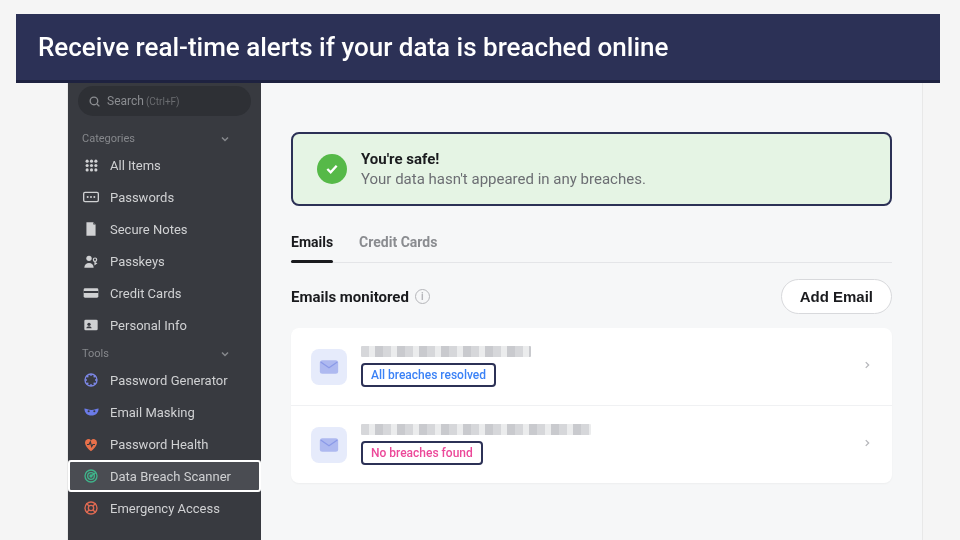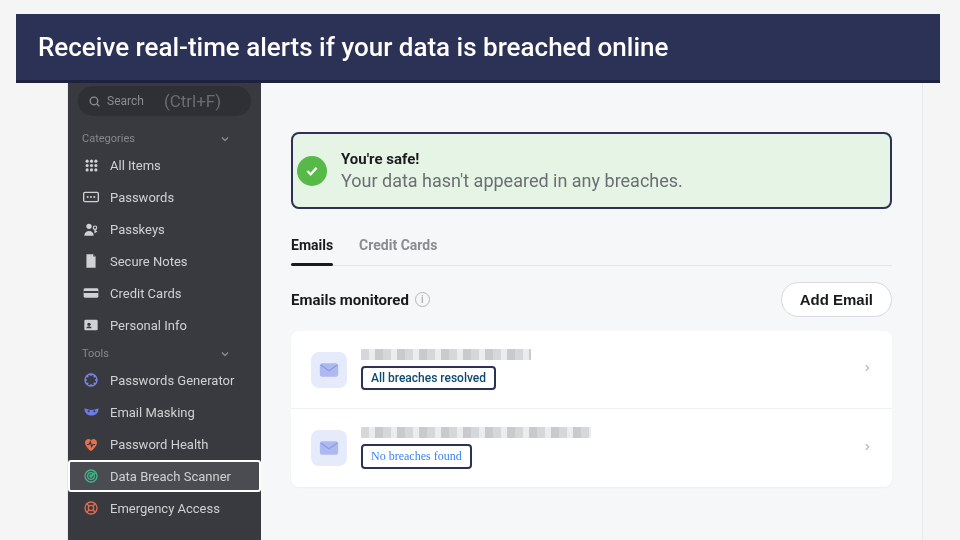--- a/index.html
+++ b/index.html
@@ -50,21 +50,21 @@
       background: #2e3035;
       border-radius: 16px;
       height: 30px;
       display: flex;
       align-items: center;
       padding: 0 10px;
       color: #8a8c90;
     }
     .search svg { flex-shrink: 0; }
     .search-text { margin-left: 6px; font-size: 12px; }
-    .search-shortcut { color: #6a6c70; font-size: 17px; margin-left: 20px; }
+    .search-shortcut { color: #6a6c70; font-size: 10px; margin-left: 2px; }
     .section-header {
       display: flex;
       align-items: center;
       justify-content: space-between;
       padding: 6px 30px 4px 14px;
       color: #86888c;
       font-size: 11px;
     }
     .section-header svg { color: #86888c; }
     .nav-item {
@@ -97,37 +97,37 @@
       flex: 1;
       background: #f6f7f8;
       padding: 0 30px;
       overflow: hidden;
     }
     .safe-card {
       margin: 62px 0 0 0;
       background: #e5f4e4;
       border: 2px solid #2c3156;
       border-radius: 8px;
-      padding: 16px 4px;
+      padding: 16px 24px;
       display: flex;
       align-items: center;
     }
     .safe-icon {
       width: 30px;
       height: 30px;
       background: #56b948;
       border-radius: 50%;
       display: flex;
       align-items: center;
       justify-content: center;
       margin-right: 14px;
       flex-shrink: 0;
     }
     .safe-title { font-weight: 700; font-size: 15px; color: #1a1b1e; }
-    .safe-sub { font-size: 18px; color: #6c6e73; margin-top: 2px; }
+    .safe-sub { font-size: 15px; color: #6c6e73; margin-top: 2px; }
     .tabs {
       display: flex;
       gap: 26px;
       margin: 28px 0 0 0;
       border-bottom: 1px solid #e4e5e8;
     }
     .tab {
       padding: 0 0 12px 0;
       font-size: 14px;
       font-weight: 700;
@@ -216,22 +216,22 @@
     .pix-w1 { width: 170px; }
     .pix-w2 { width: 230px; }
     .status-box {
       display: inline-block;
       border: 2px solid #2c3156;
       border-radius: 4px;
       padding: 3px 8px;
       font-size: 12px;
       font-weight: 500;
     }
-    .status-green { color: #0c4a6e; }
-    .status-gray { color: #3b82f6; font-family: Liberation Serif, serif; }
+    .status-green { color: #3b82f6; }
+    .status-gray { color: #ec4899; }
     .chev {
       color: #b5b6ba;
       margin-left: 10px;
     }
   </style>
 </head>
 <body>
 
 <div class="banner">
   <span>Receive real-time alerts if your data is breached online</span>
@@ -277,40 +277,40 @@
             <rect x="1" y="1" width="22" height="14" rx="2" fill="none" stroke="currentColor" stroke-width="2"></rect>
             <circle cx="7" cy="8" r="1.5"></circle>
             <circle cx="12" cy="8" r="1.5"></circle>
             <circle cx="17" cy="8" r="1.5"></circle>
           </svg>
       </span>
       <span>Passwords</span>
     </div>
     <div class="nav-item">
       <span class="icon">
+        <svg width="14" height="16" viewBox="0 0 24 28" fill="currentColor">
+            <path d="M4 2h12l4 4v20H4z"></path>
+            <path d="M16 2v4h4" fill="#383a40"></path>
+          </svg>
+      </span>
+      <span>Secure Notes</span>
+    </div>
+    <div class="nav-item">
+      <span class="icon">
         <svg width="16" height="16" viewBox="0 0 24 24" fill="currentColor">
             <circle cx="9" cy="8" r="4"></circle>
             <path d="M2 22c0-4 3-7 7-7s7 3 7 7" fill="currentColor"></path>
             <circle cx="18" cy="10" r="2.5" fill="none" stroke="currentColor" stroke-width="1.8"></circle>
             <path d="M18 12v5l2-1.5-2-1v-2.5" stroke="currentColor" stroke-width="1.8" fill="none"></path>
           </svg>
       </span>
       <span>Passkeys</span>
     </div>
     <div class="nav-item">
       <span class="icon">
-        <svg width="14" height="16" viewBox="0 0 24 28" fill="currentColor">
-            <path d="M4 2h12l4 4v20H4z"></path>
-            <path d="M16 2v4h4" fill="#383a40"></path>
-          </svg>
-      </span>
-      <span>Secure Notes</span>
-    </div>
-    <div class="nav-item">
-      <span class="icon">
         <svg width="16" height="12" viewBox="0 0 24 16" fill="currentColor">
             <rect x="1" y="1" width="22" height="14" rx="2"></rect>
             <rect x="1" y="5" width="22" height="3" fill="#383a40"></rect>
           </svg>
       </span>
       <span>Credit Cards</span>
     </div>
     <div class="nav-item">
       <span class="icon">
         <svg width="16" height="16" viewBox="0 0 24 24" fill="currentColor">
@@ -329,21 +329,21 @@
         </svg>
     </div>
 
     <div class="nav-item">
       <span class="icon" style="color:#7c87e6">
         <svg width="16" height="16" viewBox="0 0 24 24" fill="none" stroke="currentColor" stroke-width="2">
             <circle cx="12" cy="12" r="9"></circle>
             <path d="M12 3v3M12 18v3M3 12h3M18 12h3M6 6l2 2M16 16l2 2M6 18l2-2M16 8l2-2"></path>
           </svg>
       </span>
-      <span>Passwords Generator</span>
+      <span>Password Generator</span>
     </div>
     <div class="nav-item">
       <span class="icon" style="color:#6b7be8">
         <svg width="17" height="12" viewBox="0 0 24 14" fill="currentColor">
             <path d="M2 2c0 6 4 10 10 10s10-4 10-10c-3 0-6 2-10 2S5 2 2 2z"></path>
             <circle cx="8" cy="6" r="1.5" fill="#383a40"></circle>
             <circle cx="16" cy="6" r="1.5" fill="#383a40"></circle>
           </svg>
       </span>
       <span>Email Masking</span>

